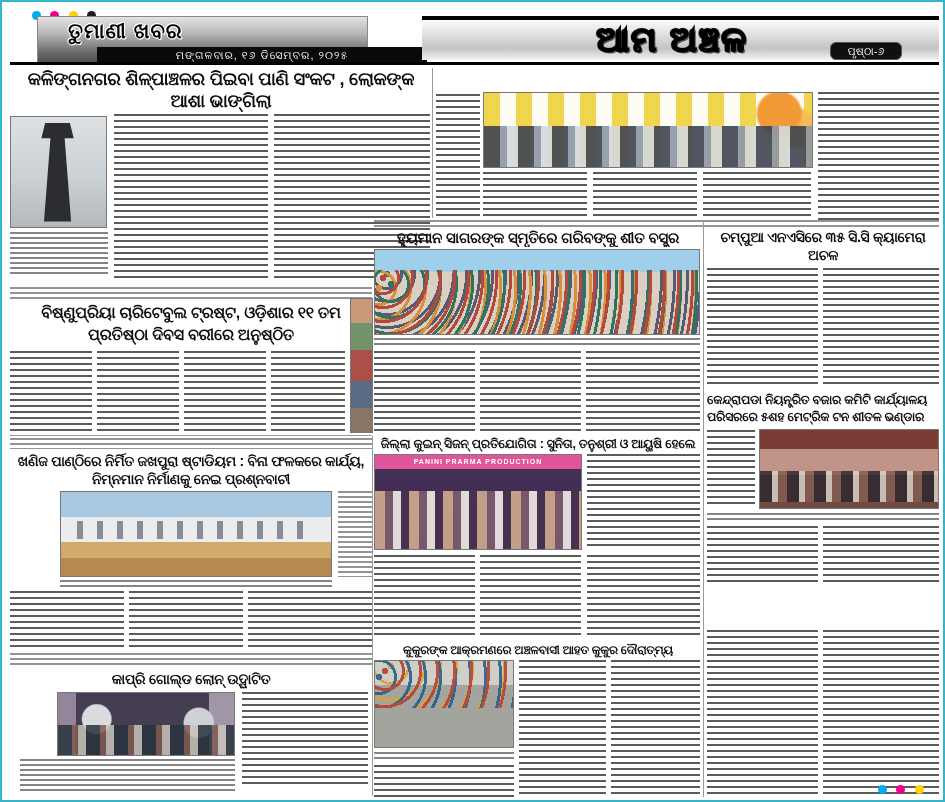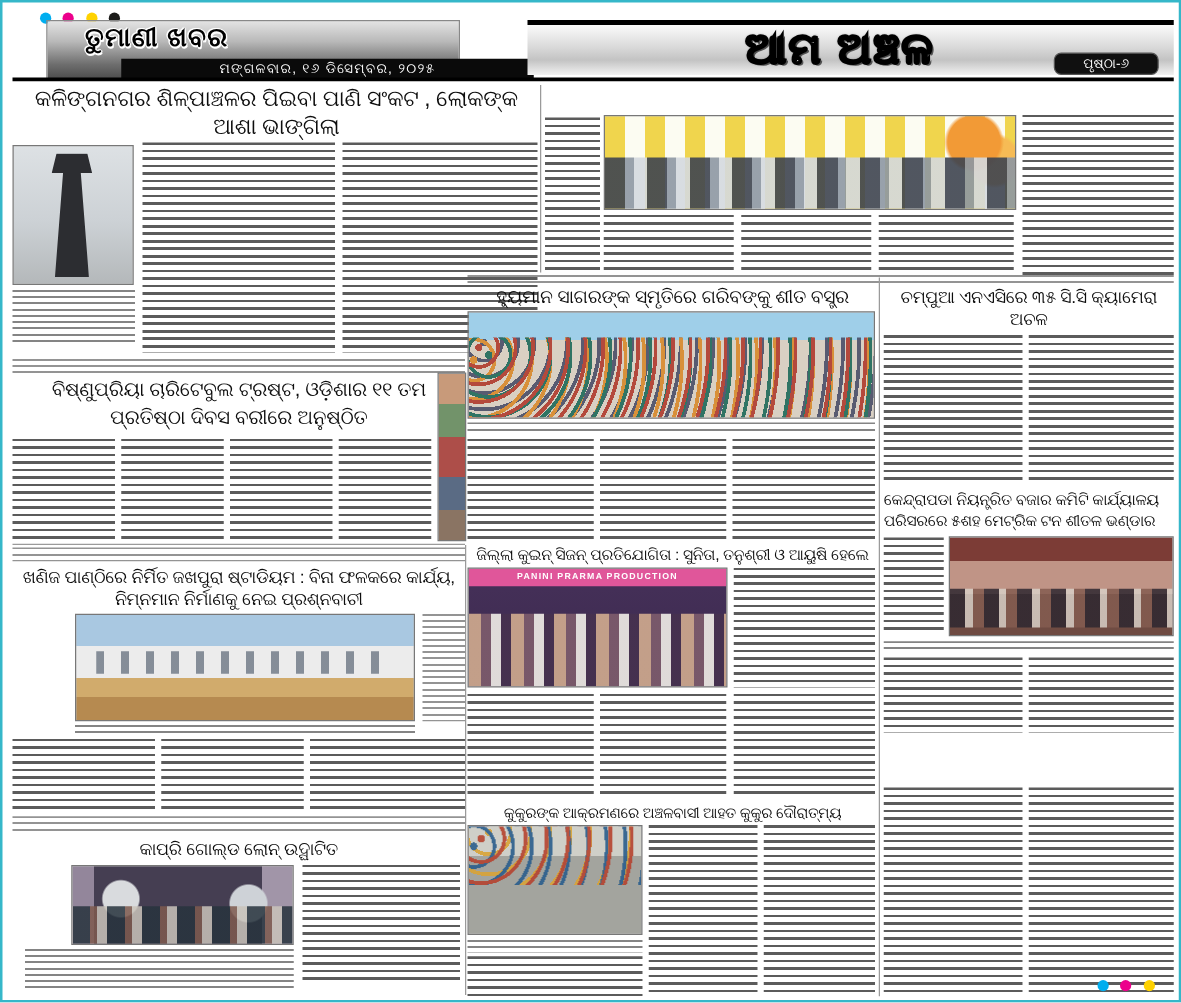--- a/index.html
+++ b/index.html
@@ -5,21 +5,21 @@
   html,body{margin:0;padding:0;background:#e8e8e8;}
   #page{position:relative;width:945px;height:802px;background:#fff;margin:0 auto;
         font-family:"Liberation Sans", sans-serif;overflow:hidden;
         border:2px solid #35b7c9;box-sizing:border-box;}
   .abs{position:absolute;box-sizing:border-box;}
   
   .tx{background:repeating-linear-gradient(180deg,rgba(55,55,55,.82) 0 2px,transparent 2px 6px);}
   .tx.light{background:repeating-linear-gradient(180deg,rgba(90,90,90,.65) 0 1.6px,transparent 1.6px 5px);}
   .cap{background:repeating-linear-gradient(180deg,rgba(80,80,80,.7) 0 1.6px,transparent 1.6px 5px);}
   
-  .hl{color:#0d0d0d;font-weight:normal;text-align:center;overflow:hidden;
+  .hl{color:#0d0d0d;font-weight:bold;text-align:center;overflow:hidden;
       letter-spacing:-.3px;}
   
   .vrule{width:1px;background:#9a9a9a;}
   .hrule{height:1px;background:#9a9a9a;}
   .blackbar{background:#000;}
   
   #masthead{background:linear-gradient(180deg,#e3e3e3 0%,#b9b9b9 35%,#6e6e6e 75%,#4d4d4d 100%);
             border:1px solid #888;}
   #masthead-title{color:#000;font-weight:bold;font-size:21px;letter-spacing:1px;
       text-shadow:-1px 0 #fff,1px 0 #fff,0 -1px #fff,0 1px #fff,1px 1px #fff,-1px -1px #fff;}
@@ -88,21 +88,21 @@
   </div>
 
   <div id="masthead" class="abs" style="left:35px;top:14px;width:331px;height:48px;">
     <div class="abs" id="masthead-title" style="left:30px;top:2px;width:330px;height:26px;text-align:left;">ତୁମାଣୀ ଖବର</div>
     <div class="abs" id="date-strip" style="left:25px;top:30px;width:330px;height:16px;margin-left:34px;">ମଙ୍ଗଳବାର, ୧୬ ଡିସେମ୍ବର, ୨୦୨୫</div>
   </div>
 
   <div class="abs blackbar" style="left:420px;top:14px;width:517px;height:4px;"></div>
   <div id="banner" class="abs" style="left:420px;top:18px;width:517px;height:40px;">
     <div class="abs" id="banner-title" style="left:130px;top:0px;width:240px;height:40px;text-align:center;">ଆମ ଅଞ୍ଚଳ</div>
-    <div class="abs" id="page-badge" style="left:421px;top:22px;width:84px;height:18px;">ପୃଷ୍ଠା-୬</div>
+    <div class="abs" id="page-badge" style="left:408px;top:22px;width:72px;height:18px;">ପୃଷ୍ଠା-୬</div>
   </div>
   <div class="abs blackbar" style="left:8px;top:60px;width:929px;height:3px;"></div>
 
   <div class="abs hl" style="left:8px;top:66px;width:422px;height:44px;font-size:18px;line-height:22px;">କଳିଙ୍ଗନଗର ଶିଳ୍ପାଞ୍ଚଳର ପିଇବା ପାଣି ସଂକଟ , ଲୋକଙ୍କ ଆଶା ଭାଙ୍ଗିଲା</div>
   <div class="abs photo" id="ph-tower" style="left:8px;top:114px;width:97px;height:112px;"></div>
   <div class="abs cap" style="left:8px;top:230px;width:98px;height:42px;"></div>
   <div class="abs tx" style="left:112px;top:112px;width:154px;height:168px;"></div>
   <div class="abs tx" style="left:272px;top:112px;width:156px;height:168px;"></div>
 
   <div class="abs vrule" style="left:430px;top:66px;height:150px;"></div>

